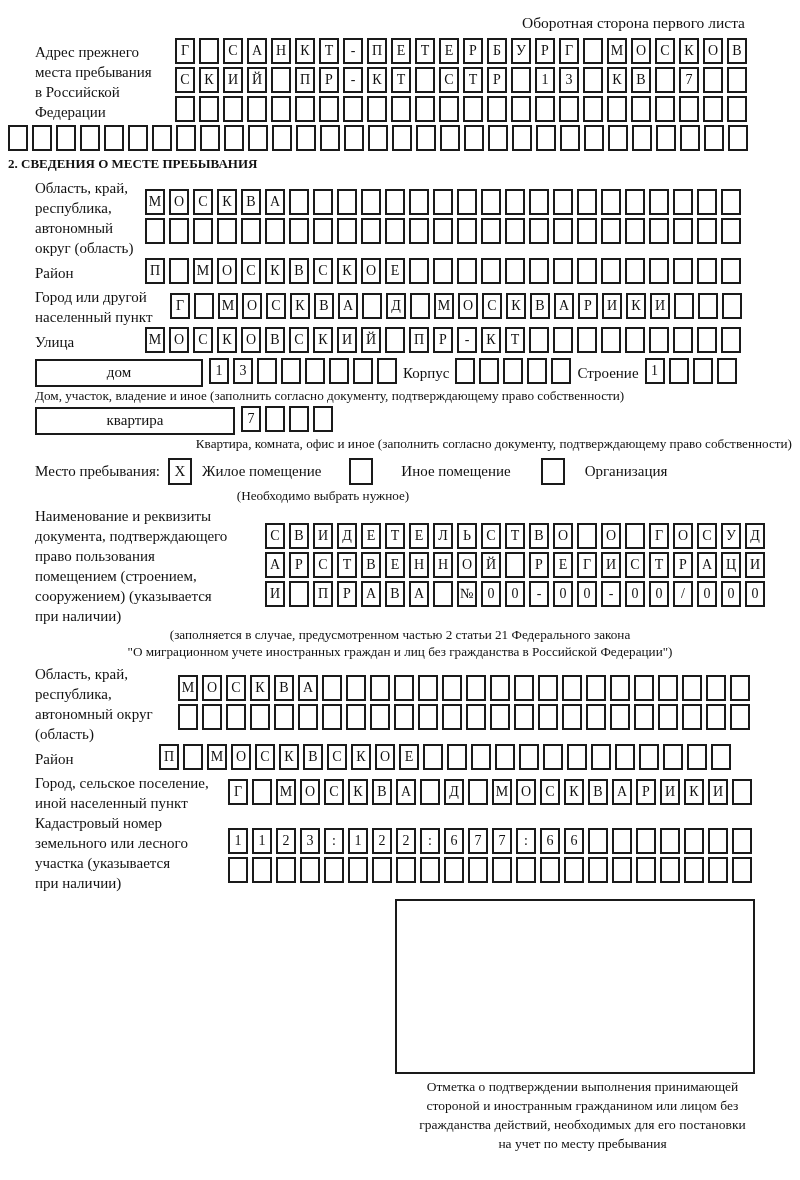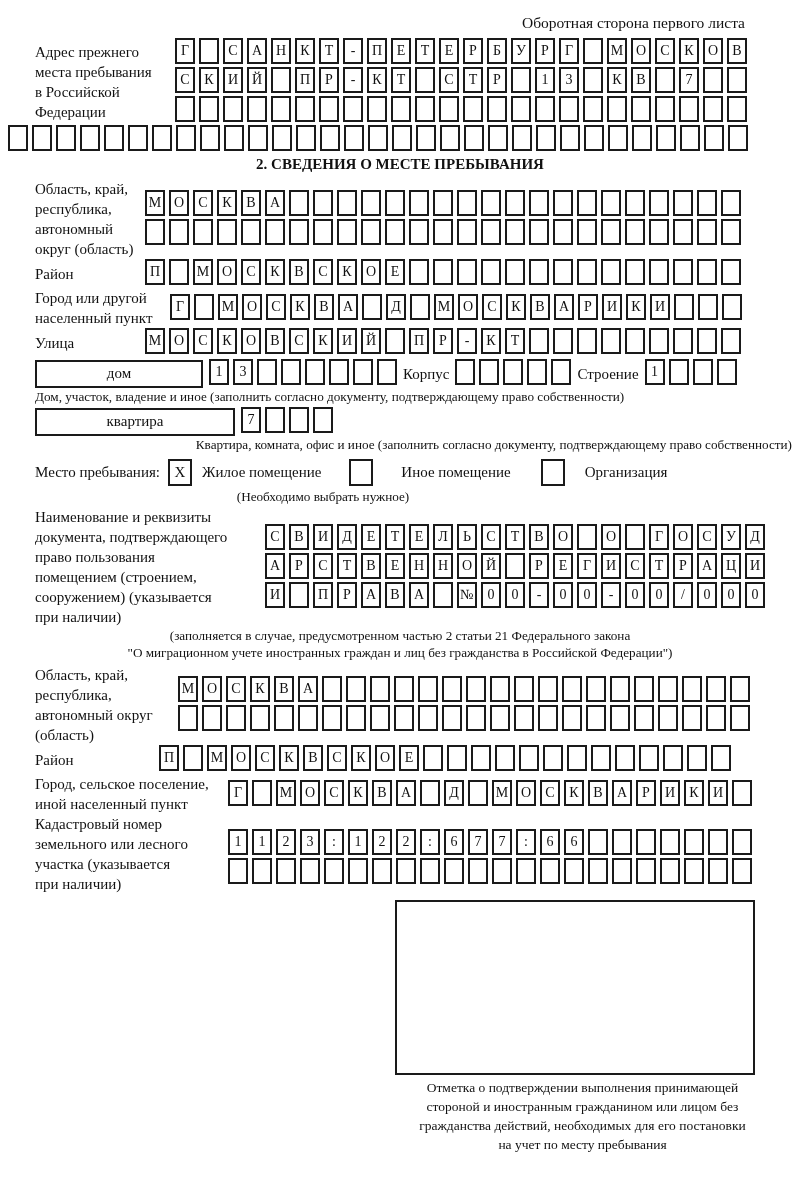--- a/index.html
+++ b/index.html
@@ -13,21 +13,21 @@
   .label { margin-left:27px; font-size:15px; line-height:20px; white-space:pre-line; flex:0 0 auto; }
   .w140{width:140px} .w110{width:110px} .w135{width:135px} .w230{width:230px}
   .w143{width:143px} .w124{width:124px} .w193{width:193px}
 
   .cells { display:flex; gap:4px; margin-bottom:3px; }
   .cell { width:20px; height:26px; border:2px solid #1a1a1a; flex:0 0 auto;
     display:flex; align-items:center; justify-content:center;
     font-size:14px; line-height:1; }
 
   .note { font-size:13.2px; text-align:center; line-height:17px; }
-  .sec-title { font-size:15px; font-weight:bold; text-align:center; margin:5px 0 6px; }
+  .sec-title { font-size:13px; font-weight:bold; margin:5px 0 6px; }
   .fact-title { font-size:15.5px; font-weight:bold; text-align:center; margin:8px 0 6px; }
 
   .boxed-label { border:2px solid #1a1a1a; height:28px; display:flex;
     align-items:center; justify-content:center; font-size:15px; flex:0 0 auto; }
   .inline-lbl { font-size:15px; line-height:28px; padding:0 6px; flex:0 0 auto; }
 
   .cb-row { display:flex; align-items:center; margin:6px 0 2px 27px; font-size:15px; }
   .checkbox { width:24px; height:27px; border:2px solid #1a1a1a; flex:0 0 auto;
     display:flex; align-items:center; justify-content:center; font-size:15px; }
   .cb-note { font-size:13.2px; margin-left:170px; width:290px; text-align:center; line-height:17px; }

